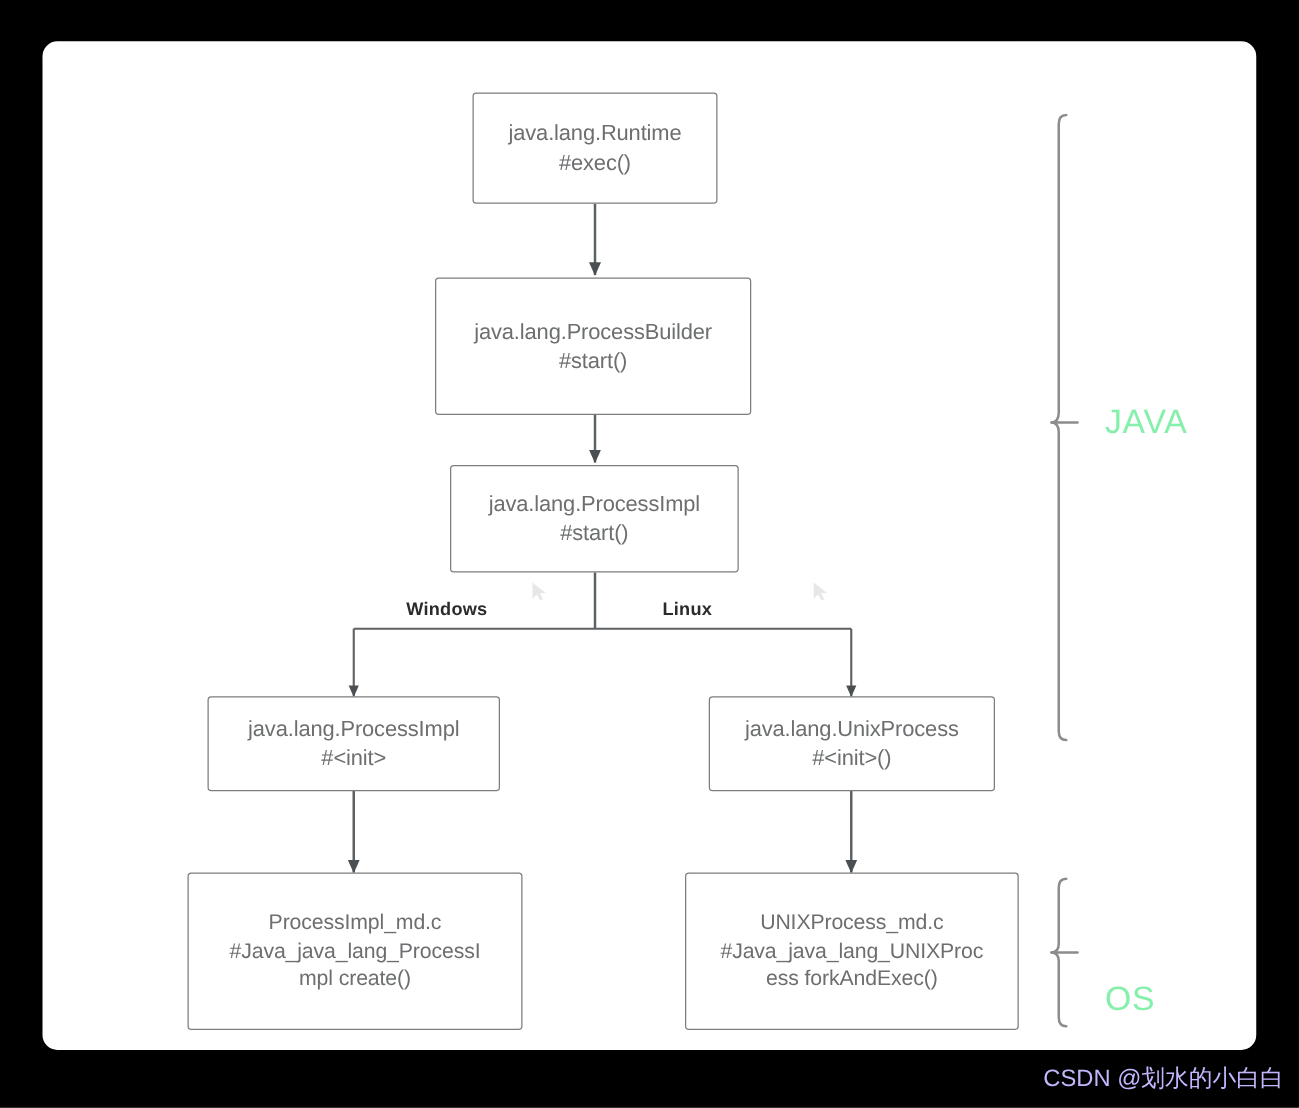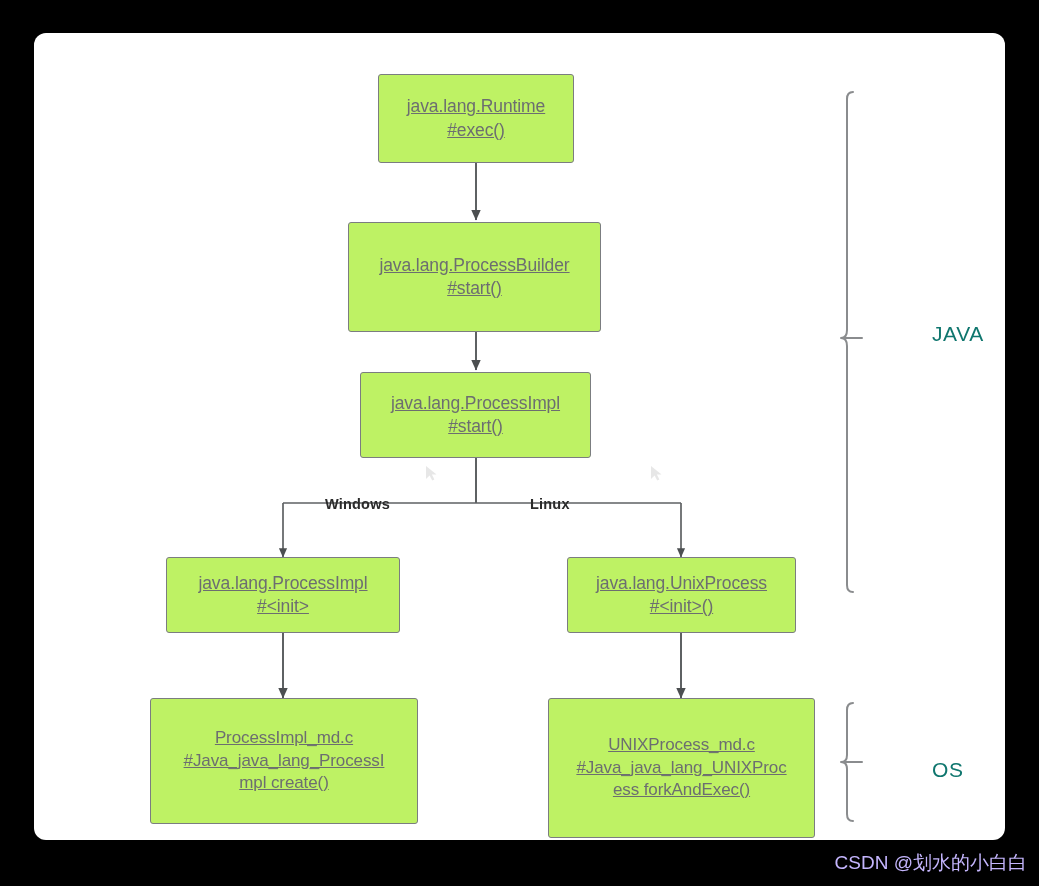--- a/index.html
+++ b/index.html
@@ -36,58 +36,55 @@
     left: 0;
     top: 0;
     width: 1039px;
     height: 886px;
     pointer-events: none;
   }
   .node {
     position: absolute;
     box-sizing: border-box;
     border: 1.6px solid #7b7d80;
-    background: #bef264;
+    background: #ffffff;
     border-radius: 3px;
     display: flex;
     align-items: center;
     justify-content: center;
     text-align: center;
     color: #6c6e70;
     font-size: 17.5px;
     line-height: 1.32;
     letter-spacing: -0.1px;
     white-space: pre-line;
     padding: 0 4px;
-    text-decoration: underline;
   }
   .node.small-pad { font-size: 17px; }
 
   .branch-label {
     position: absolute;
     color: #2b2b2b;
     font-weight: bold;
     font-size: 14.5px;
     letter-spacing: 0.2px;
     white-space: nowrap;
-    margin-top: 16px;
   }
   .cursor-glyph {
     position: absolute;
     width: 13px;
     height: 17px;
     opacity: 0.5;
   }
   .group-label {
     position: absolute;
-    color: #0f766e;
-    font-size: 21px;
+    color: #86efac;
+    font-size: 27px;
     letter-spacing: 0.6px;
     white-space: nowrap;
-    margin-left: 48px;
   }
   .watermark {
     position: absolute;
     right: 12px;
     bottom: 10px;
     color: #c4b5fd;
     font-size: 19px;
     white-space: nowrap;
     font-family: "Liberation Sans", "DejaVu Sans", sans-serif;
   }
@@ -138,35 +135,35 @@
   <div class="node" style="left:166px; top:557px; width:234px; height:76px;">java.lang.ProcessImpl
 #&lt;init&gt;</div>
 
   <div class="node" style="left:567px; top:557px; width:229px; height:76px;">java.lang.UnixProcess
 #&lt;init&gt;()</div>
 
   <div class="node small-pad" style="left:150px; top:698px; width:268px; height:126px;">ProcessImpl_md.c
 #Java_java_lang_ProcessI
 mpl create()</div>
 
-  <div class="node small-pad" style="left:548px; top:698px; width:267px; height:140px;">UNIXProcess_md.c
+  <div class="node small-pad" style="left:548px; top:698px; width:267px; height:126px;">UNIXProcess_md.c
 #Java_java_lang_UNIXProc
 ess forkAndExec()</div>
 
   <div class="branch-label" style="left:325px; top:480px;">Windows</div>
 
   <svg class="cursor-glyph" style="left:425px; top:465px;" viewBox="0 0 13 17" xmlns="http://www.w3.org/2000/svg">
     <path d="M1 1 L1 14 L4.6 10.6 L7.2 15.6 L9.4 14.4 L6.9 9.6 L11.6 9.4 Z" fill="#d0d0d0"></path>
   </svg>
 
   <div class="branch-label" style="left:530px; top:480px;">Linux</div>
 
   <svg class="cursor-glyph" style="left:650px; top:465px;" viewBox="0 0 13 17" xmlns="http://www.w3.org/2000/svg">
     <path d="M1 1 L1 14 L4.6 10.6 L7.2 15.6 L9.4 14.4 L6.9 9.6 L11.6 9.4 Z" fill="#d0d0d0"></path>
   </svg>
 
   <div class="group-label" style="left:884px; top:322px;">JAVA</div>
 
-  <div class="group-label" style="left:884px; top:758px;">OS</div>
+  <div class="group-label" style="left:884px; top:784px;">OS</div>
 
   <div class="watermark">CSDN @划水的小白白</div>
 
 </div>
 
 </body></html>

